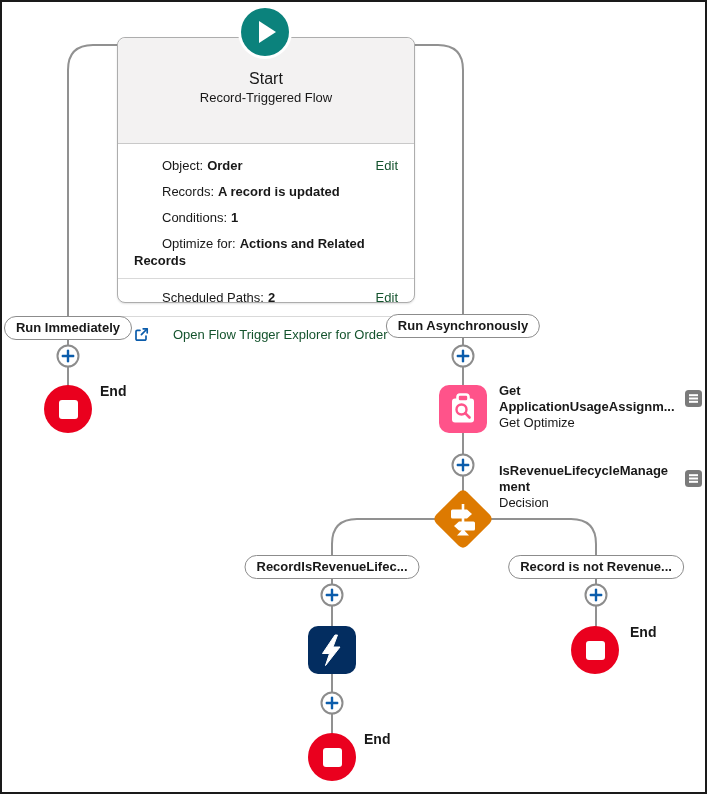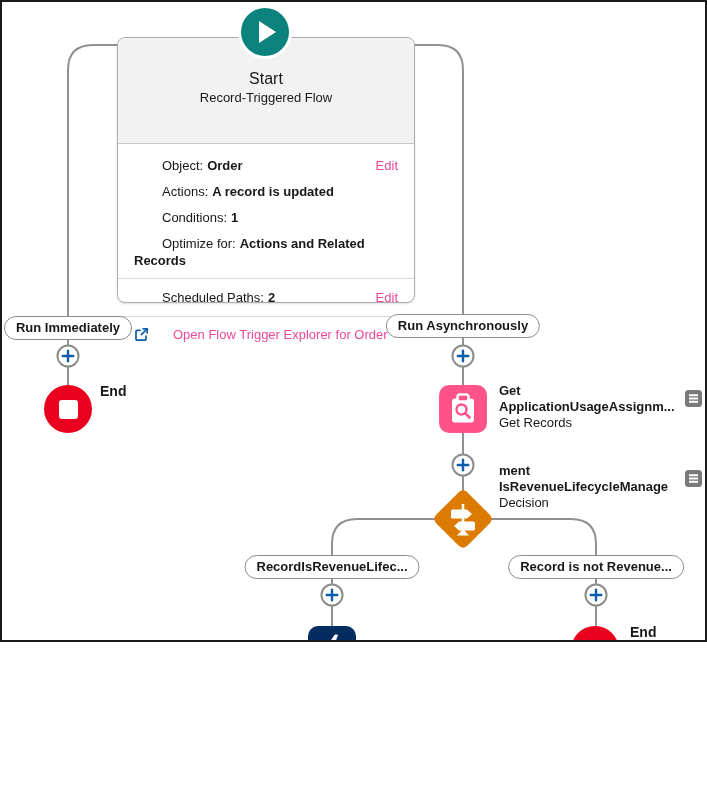--- a/index.html
+++ b/index.html
@@ -1,17 +1,17 @@
 <!DOCTYPE html>
 <html><head>
 <meta charset="utf-8">
 <style>
   html,body{margin:0;padding:0;background:#fff;}
   .canvas{
-    position:relative;width:707px;height:642px;box-sizing:border-box;
+    position:relative;width:707px;height:794px;box-sizing:border-box;
     background:#ffffff;border:2px solid #1a1a1a;overflow:hidden;
     font-family:"Liberation Sans",sans-serif;color:#181818;
   }
   svg.connectors{position:absolute;left:0;top:0;z-index:1;}
   .abs{position:absolute;}
 
   
   .start-card{
     left:115px;top:35px;width:298px;height:266px;background:#fff;
     border:1px solid #ADADAD;border-radius:8px;z-index:3;
@@ -20,21 +20,21 @@
   .card-header{
     height:74px;background:#F3F2F2;border-bottom:1px solid #C9C9C9;
     border-radius:8px 8px 0 0;text-align:center;padding-top:31px;box-sizing:content-box;
   }
   .card-title{font-size:16px;line-height:20px;}
   .card-subtitle{font-size:13px;line-height:17px;}
   .card-body{padding:13px 16px 9px 16px;}
   .field-row{display:flex;justify-content:space-between;font-size:13px;line-height:17px;margin-bottom:9px;}
   .field-label{margin-right:4px;margin-left:28px;}
   .bold{font-weight:700;}
-  .link{color:#ec4899;text-decoration:none;cursor:pointer;font-size:13px;}
+  .link{color:#14532d;text-decoration:none;cursor:pointer;font-size:13px;}
   .card-divider{height:0;border-top:1px solid #D9D9D9;}
   .card-row{display:flex;justify-content:space-between;align-items:flex-start;padding:10px 16px;font-size:13px;line-height:17px;}
   .explorer-row{display:flex;align-items:center;gap:24px;padding:10px 16px;}
 
   
   .play-btn{
     left:239px;top:6px;width:48px;height:48px;border-radius:50%;
     background:#0B827C;box-shadow:0 0 0 3px #fff;z-index:4;cursor:pointer;
   }
   .play-tri{
@@ -93,21 +93,21 @@
     <div class="card-header">
       <div class="card-title">Start</div>
       <div class="card-subtitle">Record-Triggered Flow</div>
     </div>
     <div class="card-body">
       <div class="field-row">
         <span><span class="field-label">Object:</span><span class="bold">Order</span></span>
         <a class="link">Edit</a>
       </div>
       <div class="field-row">
-        <span><span class="field-label">Actions:</span><span class="bold">A record is updated</span></span>
+        <span><span class="field-label">Records:</span><span class="bold">A record is updated</span></span>
       </div>
       <div class="field-row">
         <span><span class="field-label">Conditions:</span><span class="bold">1</span></span>
       </div>
       <div class="field-row" style="margin-bottom:0;">
         <span><span class="field-label">Optimize for:</span><span class="bold">Actions and Related Records</span></span>
       </div>
     </div>
     <div class="card-divider"></div>
     <div class="card-row">
@@ -174,43 +174,43 @@
     <svg width="48" height="48" viewBox="0 0 48 48">
       <rect x="13" y="13.5" width="22" height="24" rx="3" fill="#fff"></rect>
       <rect x="18.5" y="9.5" width="11" height="7" rx="2.5" fill="#FF538A" stroke="#fff" stroke-width="2.6"></rect>
       <circle cx="22.5" cy="24.5" r="5" fill="#fff" stroke="#FF538A" stroke-width="2.4"></circle>
       <line x1="26.2" y1="28.2" x2="30.5" y2="32.5" stroke="#FF538A" stroke-width="2.6" stroke-linecap="round"></line>
     </svg>
   </div>
   <div class="abs node-label" style="left:497px;top:381px;width:180px;">
     <span class="title">Get</span>
     <span class="title">ApplicationUsageAssignm...</span>
-    <span class="subtitle">Get Records</span>
+    <span class="subtitle">Get Optimize</span>
   </div>
   <div class="abs desc-icon" style="left:683px;top:388px;">
     <svg width="17" height="17" viewBox="0 0 17 17">
       <rect width="17" height="17" rx="3.5" fill="#7A7A7A"></rect>
       <rect x="4" y="4.2" width="9" height="2" fill="#fff"></rect>
       <rect x="4" y="7.5" width="9" height="2" fill="#fff"></rect>
       <rect x="4" y="10.8" width="9" height="2" fill="#fff"></rect>
     </svg>
   </div>
 
   <div class="abs decision-wrap">
     <svg width="64" height="64" viewBox="0 0 64 64">
       <rect x="10" y="10" width="44" height="44" rx="6" transform="rotate(45 32 32)" fill="#DD7A01"></rect>
       <rect x="30.7" y="17" width="2.6" height="27" fill="#fff"></rect>
       <path d="M21.5 22.5 h14.5 l5 4.5 -5 4.5 H21.5 a1.5 1.5 0 0 1 -1.5 -1.5 v-6 a1.5 1.5 0 0 1 1.5 -1.5 z" fill="#fff"></path>
       <path d="M42.5 34.5 H28 l-5 4.5 5 4.5 h14.5 a1.5 1.5 0 0 0 1.5 -1.5 v-6 a1.5 1.5 0 0 0 -1.5 -1.5 z" fill="#fff"></path>
       <path d="M32 42 l-6 6.5 h12 z" fill="#fff"></path>
     </svg>
   </div>
   <div class="abs node-label" style="left:497px;top:461px;width:190px;">
+    <span class="title">IsRevenueLifecycleManage</span>
     <span class="title">ment</span>
-    <span class="title">IsRevenueLifecycleManage</span>
     <span class="subtitle">Decision</span>
   </div>
   <div class="abs desc-icon" style="left:683px;top:468px;">
     <svg width="17" height="17" viewBox="0 0 17 17">
       <rect width="17" height="17" rx="3.5" fill="#7A7A7A"></rect>
       <rect x="4" y="4.2" width="9" height="2" fill="#fff"></rect>
       <rect x="4" y="7.5" width="9" height="2" fill="#fff"></rect>
       <rect x="4" y="10.8" width="9" height="2" fill="#fff"></rect>
     </svg>
   </div>

